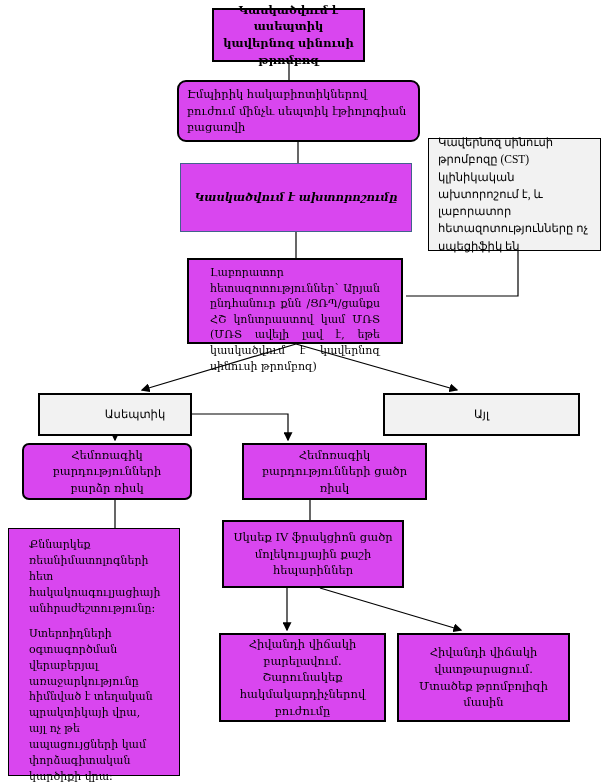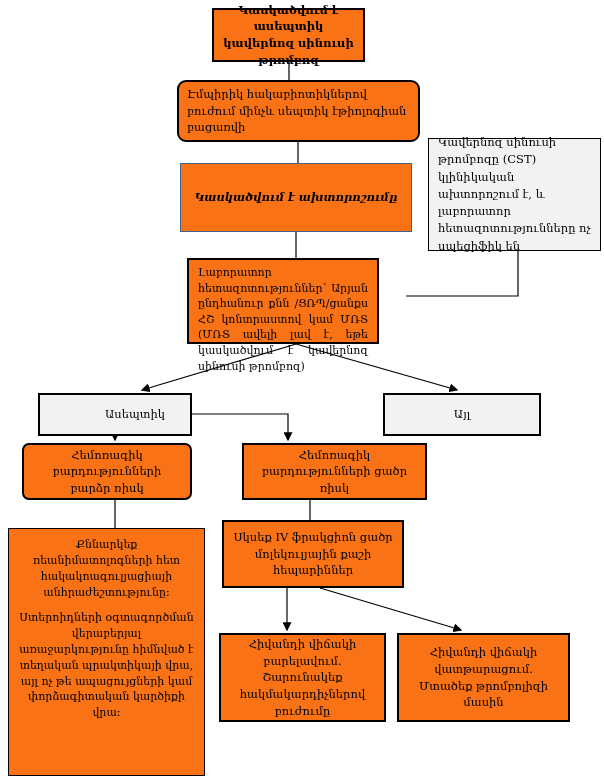--- a/index.html
+++ b/index.html
@@ -3,43 +3,43 @@
 <meta charset="utf-8">
 <style>
   html,body{margin:0;padding:0;}
   body{
     width:604px;height:784px;position:relative;background:#ffffff;
     font-family:"DejaVu Serif","DejaVu Sans",serif;color:#000;
     overflow:hidden;
   }
   #connectors{position:absolute;left:0;top:0;width:604px;height:784px;z-index:0;}
   .box{
-    position:absolute;box-sizing:border-box;background:#f97316;
+    position:absolute;box-sizing:border-box;background:#d946ef;
     border:2.4px solid #000;z-index:1;
     display:flex;align-items:center;justify-content:center;
     text-align:center;font-size:11.5px;line-height:1.45;padding:3px 8px;
   }
-  .shaded{background:#f2f2f2;}
+  .shaded{background:#f2f2f2;font-family:Liberation Serif, serif;}
   .bold{font-weight:bold;}
   .italic{font-style:italic;}
   .thin{border-width:1.5px;}
   .blue-border{border:1.6px solid #44618c;}
   .left-align{text-align:left;justify-content:flex-start;}
   .justify{display:block;text-align:justify;}
   #box-suspected{left:212px;top:8px;width:153px;height:54px;}
   #box-empiric{left:177px;top:80px;width:243px;height:62px;text-align:left;border-radius:9px;}
   #box-confirmed{left:180px;top:163px;width:232px;height:69px;}
   #box-note{left:428px;top:138px;width:173px;height:113px;font-size:11.5px;line-height:1.5;text-align:left;padding:6px 9px;}
-  #box-lab{left:187px;top:258px;width:192px;height:86px;font-size:11px;line-height:1.42;padding:5px 9px;}
+  #box-lab{left:187px;top:258px;width:216px;height:86px;font-size:11px;line-height:1.42;padding:5px 21px;}
   #box-aseptic{left:38px;top:393px;width:154px;height:43px;border-width:2px;padding-left:48px;}
-  #box-other{left:383px;top:393px;width:158px;height:43px;border-width:2px;}
+  #box-other{left:383px;top:393px;width:197px;height:43px;border-width:2px;}
   #box-highrisk{left:22px;top:443px;width:170px;height:57px;border-radius:7px;}
   #box-lowrisk{left:218px;top:443px;width:185px;height:57px;margin-left:24px;}
   #box-heparin{left:222px;top:520px;width:182px;height:68px;}
-  #box-discussion{left:8px;top:528px;width:197px;height:248px;display:block;text-align:center;font-size:11px;line-height:1.45;padding:8px 9px;border-width:1.6px;}
+  #box-discussion{left:8px;top:528px;width:172px;height:248px;display:block;text-align:left;font-size:11px;line-height:1.45;padding:8px 20px;border-width:1.6px;}
   #box-discussion p{margin:0 0 9px 0;}
   #box-improve{left:219px;top:633px;width:167px;height:89px;}
   #box-worsen{left:397px;top:633px;width:173px;height:89px;}
   svg line,svg polyline{stroke:#000;stroke-width:1.2;fill:none;}
 </style>
 </head>
 <body>
 
 <svg id="connectors" viewBox="0 0 604 784" xmlns="http://www.w3.org/2000/svg">
   <defs>

